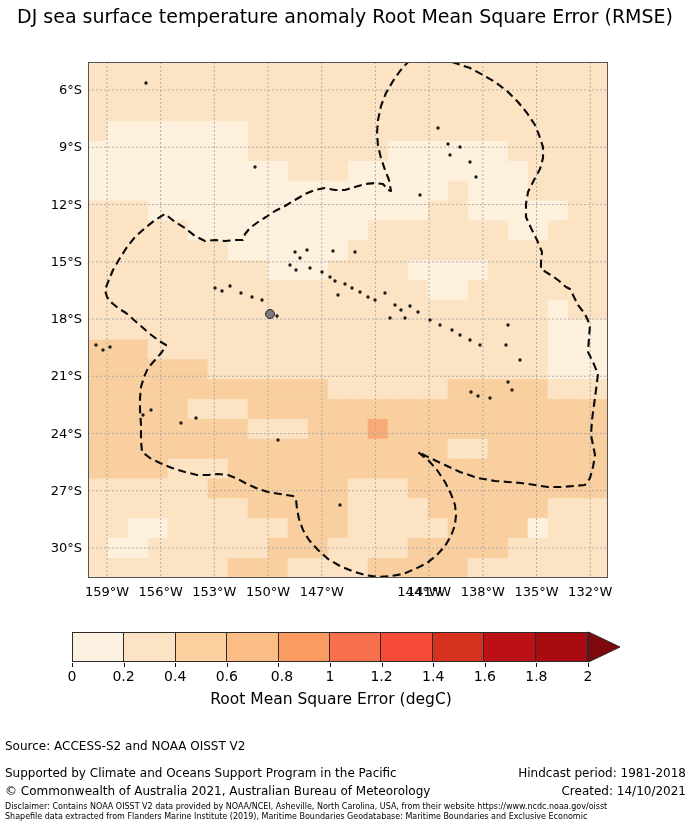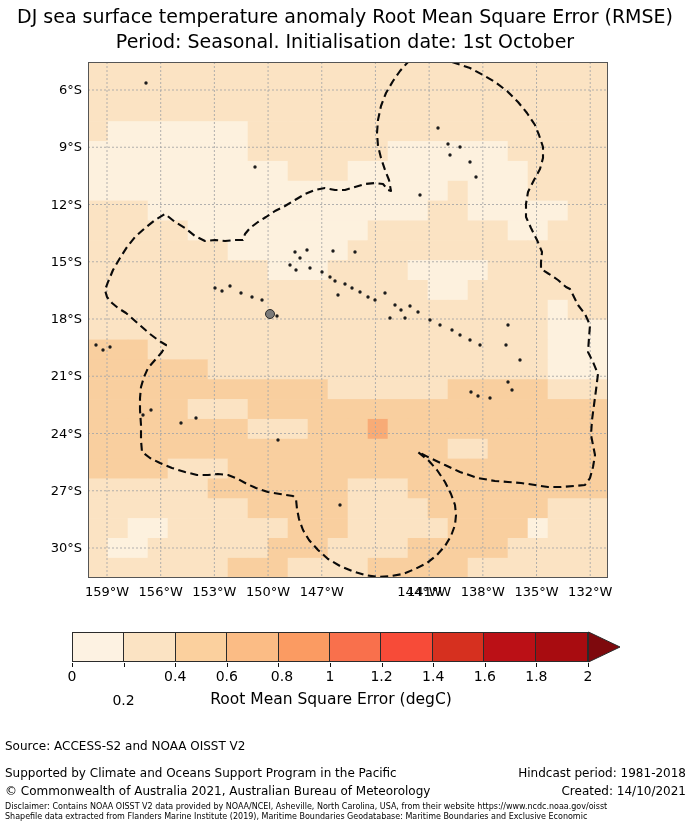--- a/index.html
+++ b/index.html
@@ -28,21 +28,20 @@
   #copyright-line{left:5px;top:784px;}
   #created{right:4px;top:784px;text-align:right;}
   #disclaimer{left:5px;top:802px;width:685px;font-size:8px;line-height:9.6px;}
   .discline{white-space:nowrap;overflow:hidden;}
 </style>
 </head>
 <body>
 
 <div class="abs" id="title-wrap">
   <div id="title-line1">DJ sea surface temperature anomaly Root Mean Square Error (RMSE)</div>
-  <div id="title-line2">Period: Seasonal. Initialisation date: 1st October</div>
 </div>
 
 <div class="abs" id="map-frame">
   <svg id="map-svg" width="520" height="516" viewBox="0 0 520 516">
       <g>
         <rect x="-0.30" y="-0.30" width="20.60" height="20.45" fill="#fbe3c3"></rect>
         <rect x="19.70" y="-0.30" width="20.60" height="20.45" fill="#fbe3c3"></rect>
         <rect x="39.70" y="-0.30" width="20.60" height="20.45" fill="#fbe3c3"></rect>
         <rect x="59.70" y="-0.30" width="20.60" height="20.45" fill="#fbe3c3"></rect>
         <rect x="79.70" y="-0.30" width="20.60" height="20.45" fill="#fbe3c3"></rect>
@@ -844,21 +843,21 @@
     <div class="cbseg" style="width: 51.6px; background: rgb(187, 16, 22);"></div>
     <div class="cbseg" style="width: 51.6px; background: rgb(168, 12, 16);"></div>
   </div>
 <svg class="abs" id="cb-arrow" viewBox="0 0 34 32">
   <polygon id="cb-arrow-poly" points="0.5,1 32,16 0.5,31" stroke-width="1" fill="#7e090d" stroke="#2b2b2b"></polygon>
 </svg>
 <div id="cb-ticks">
     <div class="cbtick" style="position: absolute; left: 72px;"></div>
     <div class="cbticklab" style="position: absolute; left: 50px;">0</div>
     <div class="cbtick" style="position: absolute; left: 123.6px;"></div>
-    <div class="cbticklab" style="position: absolute; left: 101.6px; margin-top: 24px;">0.2</div>
+    <div class="cbticklab" style="position: absolute; left: 101.6px;">0.2</div>
     <div class="cbtick" style="position: absolute; left: 175.2px;"></div>
     <div class="cbticklab" style="position: absolute; left: 153.2px;">0.4</div>
     <div class="cbtick" style="position: absolute; left: 226.8px;"></div>
     <div class="cbticklab" style="position: absolute; left: 204.8px;">0.6</div>
     <div class="cbtick" style="position: absolute; left: 278.4px;"></div>
     <div class="cbticklab" style="position: absolute; left: 260px;">0.8</div>
     <div class="cbtick" style="position: absolute; left: 330px;"></div>
     <div class="cbticklab" style="position: absolute; left: 308px;">1</div>
     <div class="cbtick" style="position: absolute; left: 381.6px;"></div>
     <div class="cbticklab" style="position: absolute; left: 359.6px;">1.2</div>

